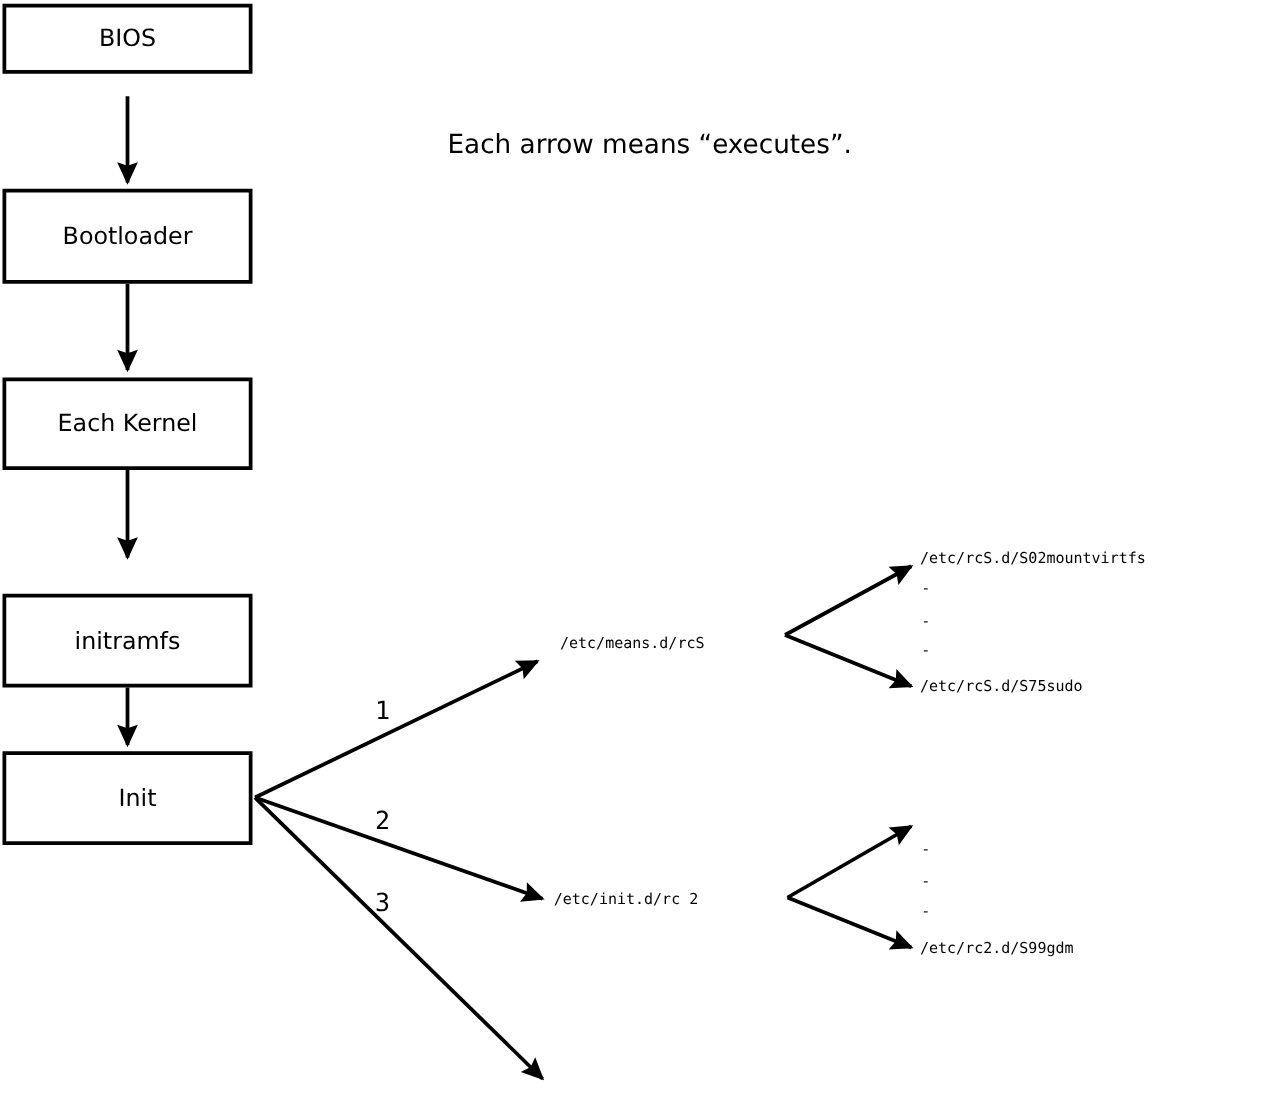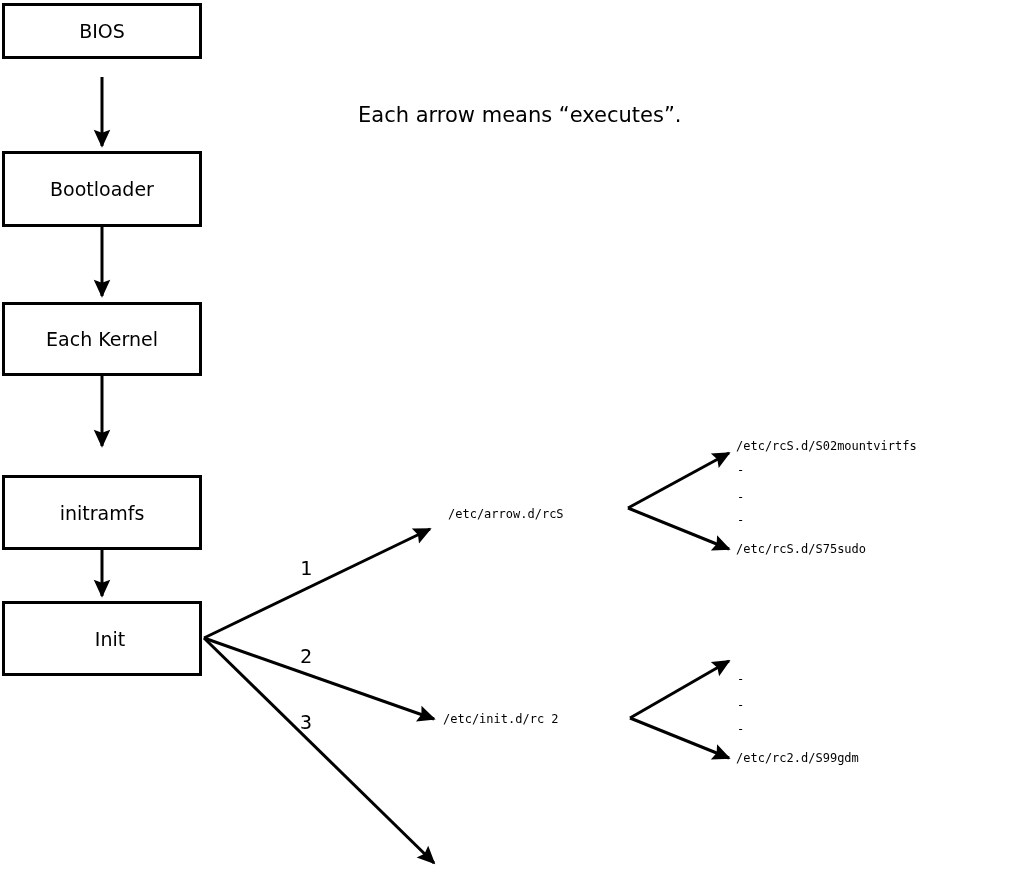--- a/index.html
+++ b/index.html
@@ -89,21 +89,21 @@
     <span>initramfs</span>
   </div>
   <div class="box" style="top:601px; height:75px;padding-left:16px;">
     <span>Init</span>
   </div>
 
   <div class="edge-label" style="left:306px; top:568px;">1</div>
   <div class="edge-label" style="left:306px; top:656px;">2</div>
   <div class="edge-label" style="left:306px; top:722px;">3</div>
 
-  <div class="mono" style="left:448px; top:514px;">/etc/arrow.d/rcS</div>
+  <div class="mono" style="left:448px; top:514px;">/etc/means.d/rcS</div>
   <div class="mono" style="left:443px; top:719px;">/etc/init.d/rc 2</div>
   <div class="mono" style="left:448px; top:862px;margin-top:26px;">getty</div>
 
   <div class="mono" style="left:736px; top:446px;">/etc/rcS.d/S02mountvirtfs</div>
   <div class="mono" style="left:737px; top:470px;">-</div>
   <div class="mono" style="left:737px; top:497px;">-</div>
   <div class="mono" style="left:737px; top:520px;">-</div>
   <div class="mono" style="left:736px; top:549px;">/etc/rcS.d/S75sudo</div>
 
   <div class="mono" style="left:737px; top:679px;">-</div>

